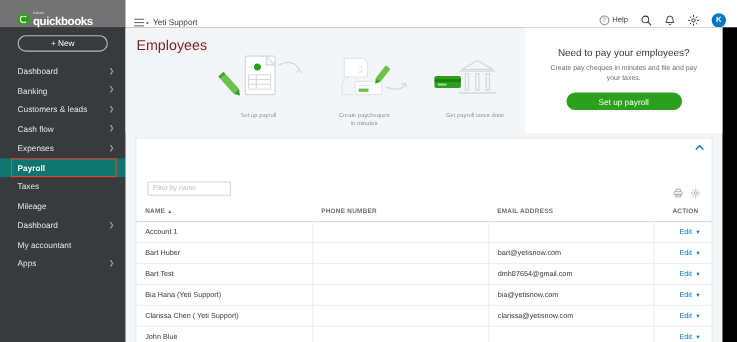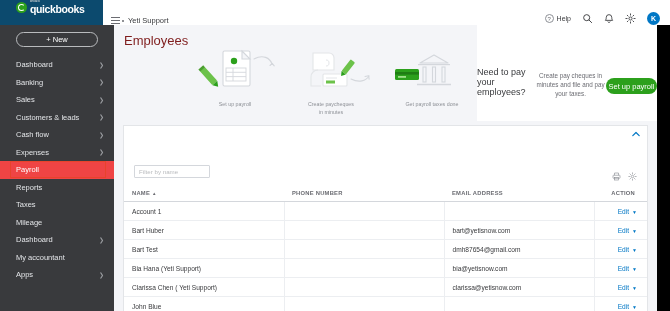--- a/index.html
+++ b/index.html
@@ -10,22 +10,22 @@
     font-family: "Liberation Sans", sans-serif;
   }
   .app { position: relative; width: 670px; height: 311px; background: #000; }
 
   
   .topbar {
     position: absolute; top: 0; left: 0; width: 670px; height: 25px;
     background: #393a3d; display: flex; align-items: center;
   }
   .topbar-left {
-    width: 103px; height: 25px; display: flex; align-items: flex-start;
-    padding-left: 16px; background: #0c4a6e;
+    width: 114px; height: 25px; display: flex; align-items: flex-end;
+    padding-left: 16px; background: #737373;
   }
   .qb-logo { display: flex; align-items: center; gap: 3px; }
   .qb-mark {
     width: 11px; height: 11px; border-radius: 50%;
     background: #2ca01c; position: relative;
     display: flex; align-items: center; justify-content: center;
   }
   .qb-mark::before {
     content: ""; width: 5px; height: 5px; border-radius: 50%;
     border: 1.3px solid #fff; border-right-color: transparent;
@@ -70,21 +70,21 @@
   .new-btn {
     margin: 0 auto 9px; width: 82px; height: 15px; border-radius: 8px;
     border: 1px solid #b9bbbe; color: #fff; font-size: 7.5px;
     display: flex; align-items: center; justify-content: center; gap: 3px;
   }
   .nav-item {
     height: 17.5px; padding: 0 10px 0 16px; display: flex; align-items: center;
     justify-content: space-between; font-size: 7.5px; color: #e3e5e8;
     position: relative;
   }
-  .nav-item.active { color: #fff; font-weight: normal; background: #ef4444; }
+  .nav-item.active { color: #fff; font-weight: bold; background: #0f766e; }
   .nav-chev {
     font-size: 6px; color: #9b9da1; line-height: 1;
   }
   .hl-box {
     position: absolute; left: 10px; top: 0px; width: 96px; height: 17px;
     border: 1.6px solid #e8432c; pointer-events: none;
   }
 
   
   .main {
@@ -106,21 +106,21 @@
     position: absolute; left: 78px; top: 22px; width: 285px; height: 72px;
   }
   .step { position: absolute; text-align: center; }
   .step-label { font-size: 5.3px; color: #8d9096; line-height: 1.45; margin-top: 2px; }
   .s1 { left: 0; top: 0; width: 86px; }
   .s2 { left: 93px; top: 0; width: 92px; }
   .s3 { left: 195px; top: 4px; width: 90px; }
 
   .promo {
     position: absolute; right: 0px; top: 0; width: 180px; height: 96px;
-    background: #fff; display: flex; flex-direction: row;
+    background: #fff; display: flex; flex-direction: column;
     align-items: center; padding-top: 18px;
   }
   .promo-title { font-size: 9px; color: #393a3d; font-weight: normal; }
   .promo-sub {
     font-size: 6.3px; color: #6b6c72; text-align: center;
     margin-top: 5px; line-height: 1.45; width: 145px;
   }
   .promo-btn {
     margin-top: 8px; width: 105px; height: 16px; border-radius: 9px;
     background: #2ca01c; color: #fff; font-size: 7.5px;
@@ -234,41 +234,34 @@
     <div id="nav-list">
         <div class="nav-item">
           <span>Dashboard</span>
           <span class="nav-chev">❯</span>
         </div>
         <div class="nav-item">
           <span>Banking</span>
           <span class="nav-chev">❯</span>
         </div>
         <div class="nav-item">
-          <span>Sales</span>
-          <span class="nav-chev">❯</span>
-        </div>
-        <div class="nav-item">
           <span>Customers &amp; leads</span>
           <span class="nav-chev">❯</span>
         </div>
         <div class="nav-item">
           <span>Cash flow</span>
           <span class="nav-chev">❯</span>
         </div>
         <div class="nav-item">
           <span>Expenses</span>
           <span class="nav-chev">❯</span>
         </div>
         <div class="nav-item active">
           <span>Payroll</span>
           <span class="hl-box" style="border-color: rgb(232, 67, 44);"></span>
-        </div>
-        <div class="nav-item">
-          <span>Reports</span>
         </div>
         <div class="nav-item">
           <span>Taxes</span>
         </div>
         <div class="nav-item">
           <span>Mileage</span>
         </div>
         <div class="nav-item">
           <span>Dashboard</span>
           <span class="nav-chev">❯</span>

